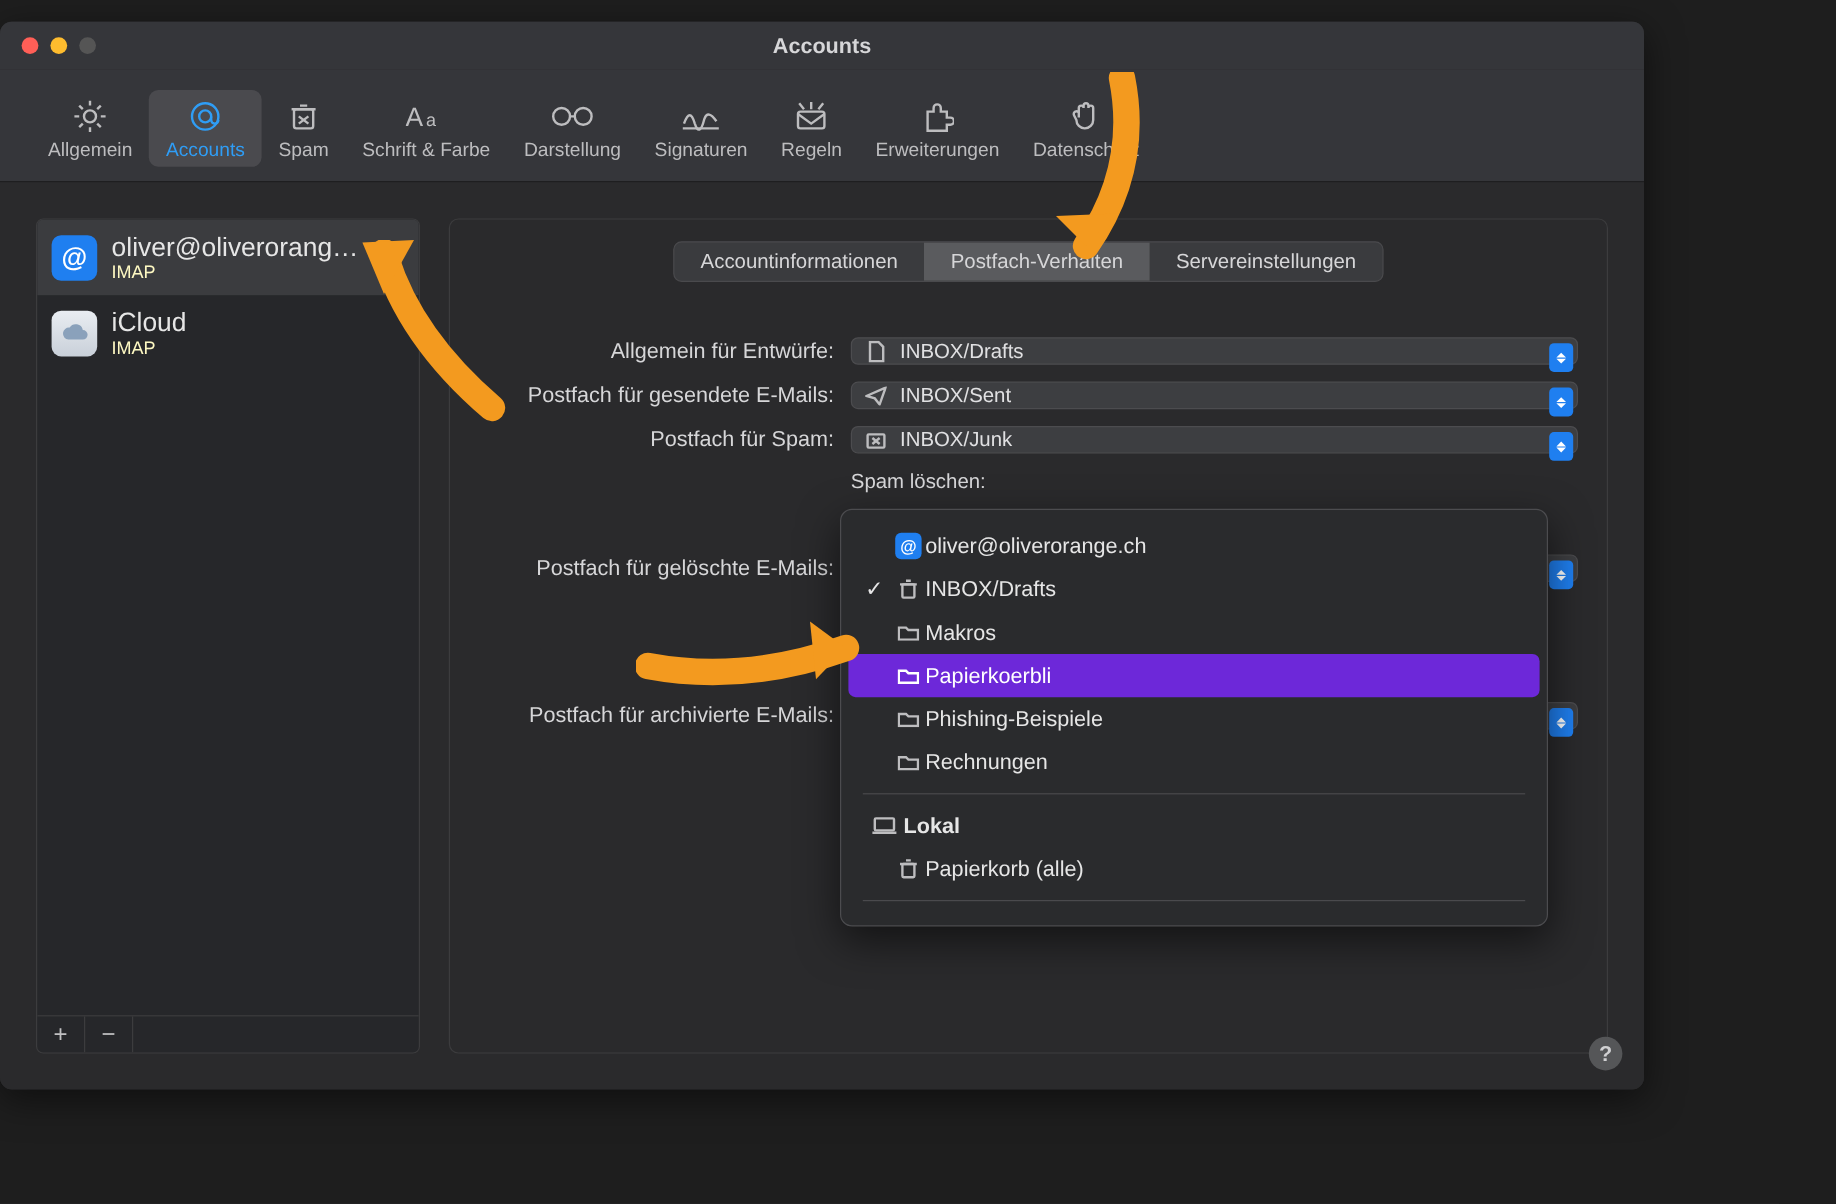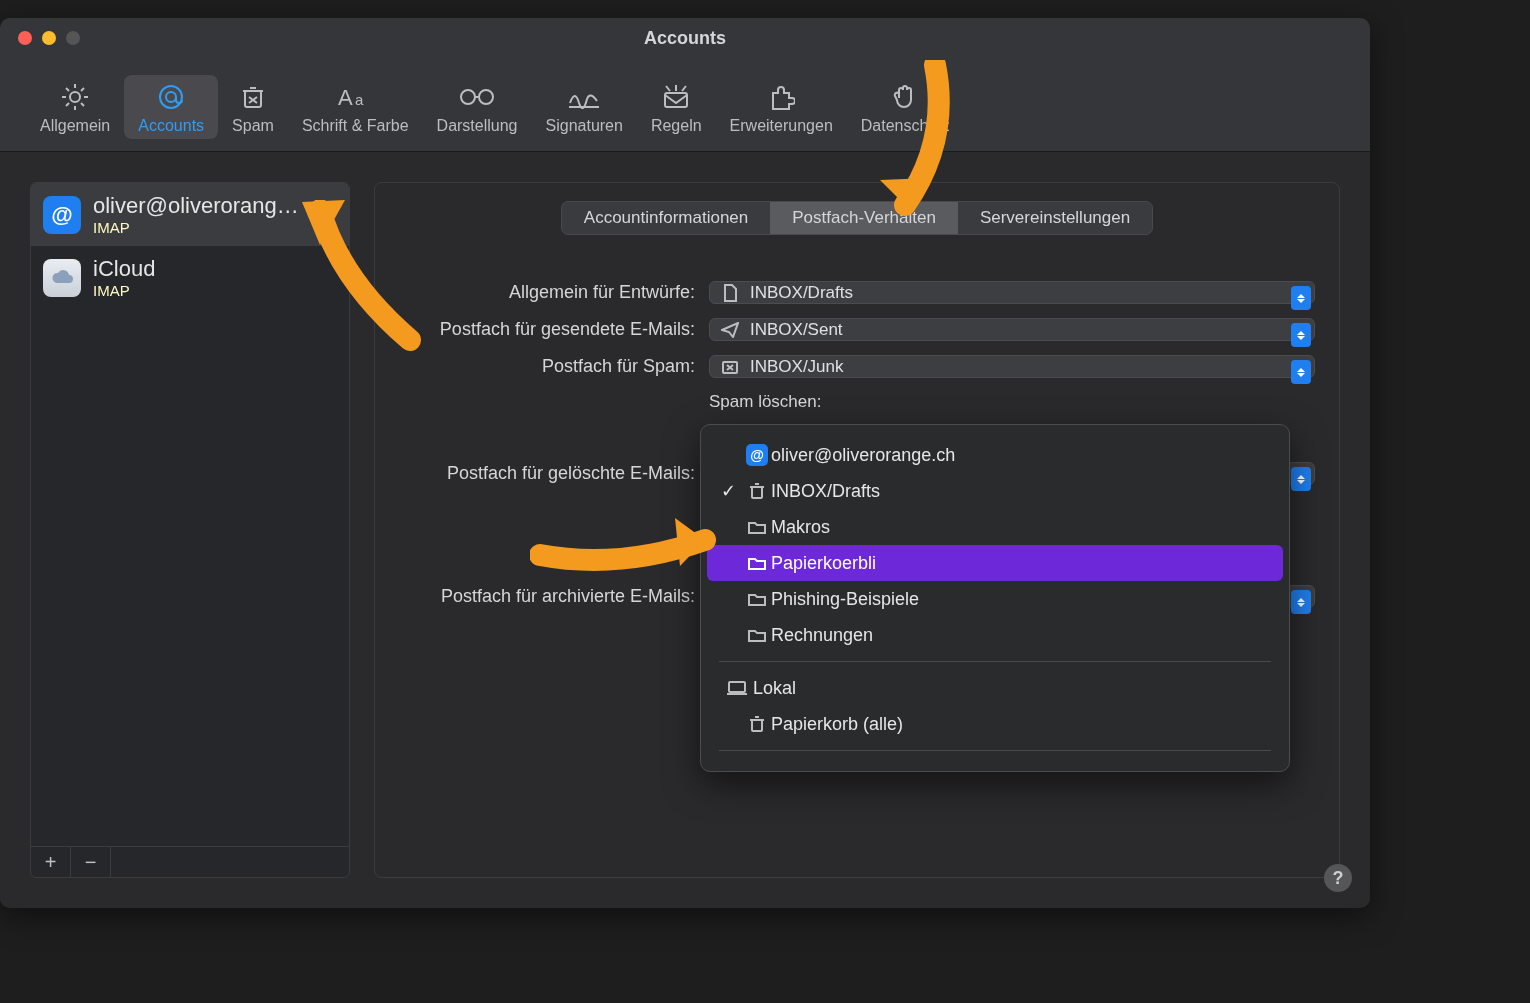--- a/index.html
+++ b/index.html
@@ -64,21 +64,21 @@
   
   
   .popup { position: absolute; left: 700px; top: 406px; width: 590px; background: #2a2b2d; border: 1px solid #4c4c4f; border-radius: 10px; padding: 12px 6px; box-shadow: 0 12px 34px rgba(0,0,0,.55); z-index: 50; }
   .popup .prow { display: flex; align-items: center; height: 36px; padding: 0 14px; border-radius: 6px; font-size: 18px; color: #e6e6e6; }
   .popup .prow .ck { width: 22px; }
   .popup .prow .pic { width: 28px; display: flex; justify-content: center; }
   .popup .prow.header .pic .hb { width: 22px; height: 22px; background: #1f7ff0; border-radius: 5px; display:flex;align-items:center;justify-content:center;color:#fff;font-size:14px;font-weight:700;}
   .popup .prow.selected { background: #6d28d9; color: #fff; }
   .popup .prow.selected .stroke { stroke: #fff; }
   .popup hr { border: none; border-top: 1px solid #4a4a4d; margin: 8px 12px; }
-  .popup .prow.pad { padding-left: 36px; }
+  .popup .prow.pad { padding-left: 36px; font-weight: bold; }
   .popup .prow.none { padding-left: 14px; }
   
   
   .arrow { position: absolute; z-index: 60; }
   .arrow svg { display: block; }
   
   
   .help { position: absolute; right: 18px; bottom: 16px; width: 28px; height: 28px; border-radius: 50%; background: #555658; color: #d0d0d2; display: flex; align-items: center; justify-content: center; font-size: 18px; font-weight: 600; }
 </style>
 </head>

